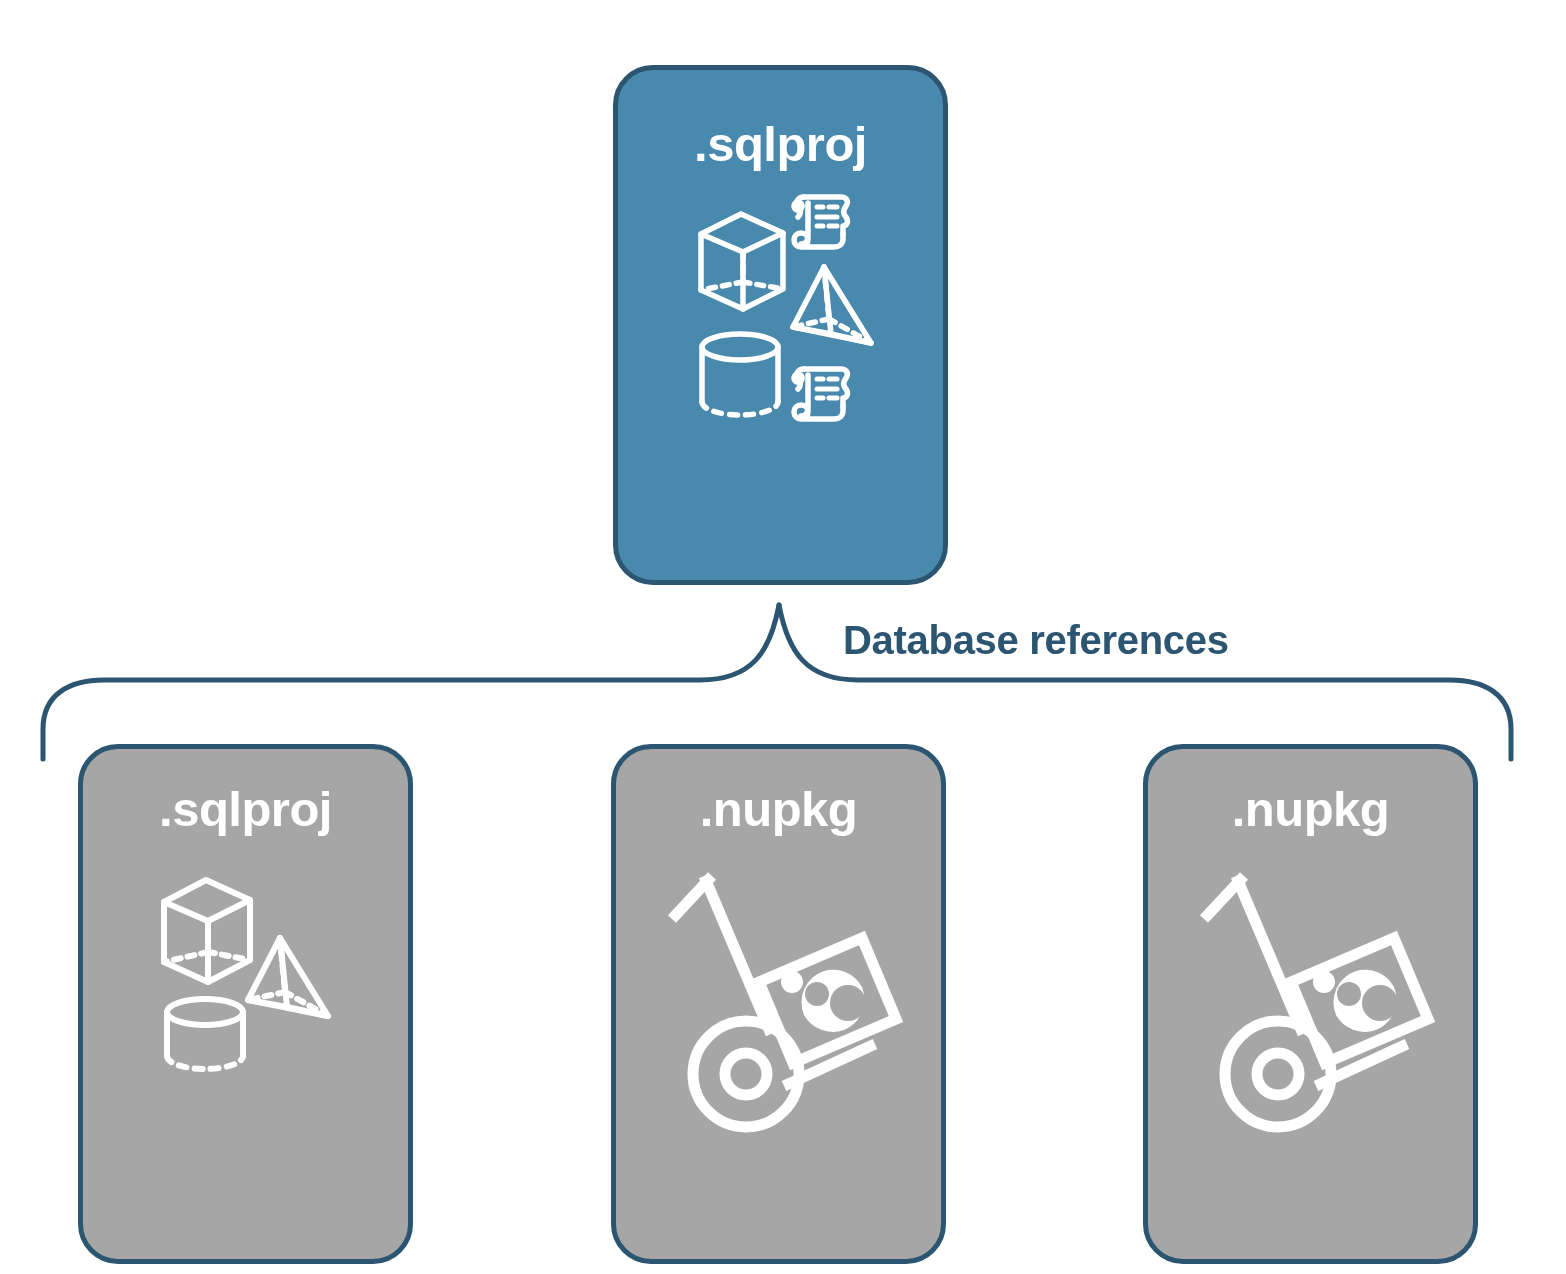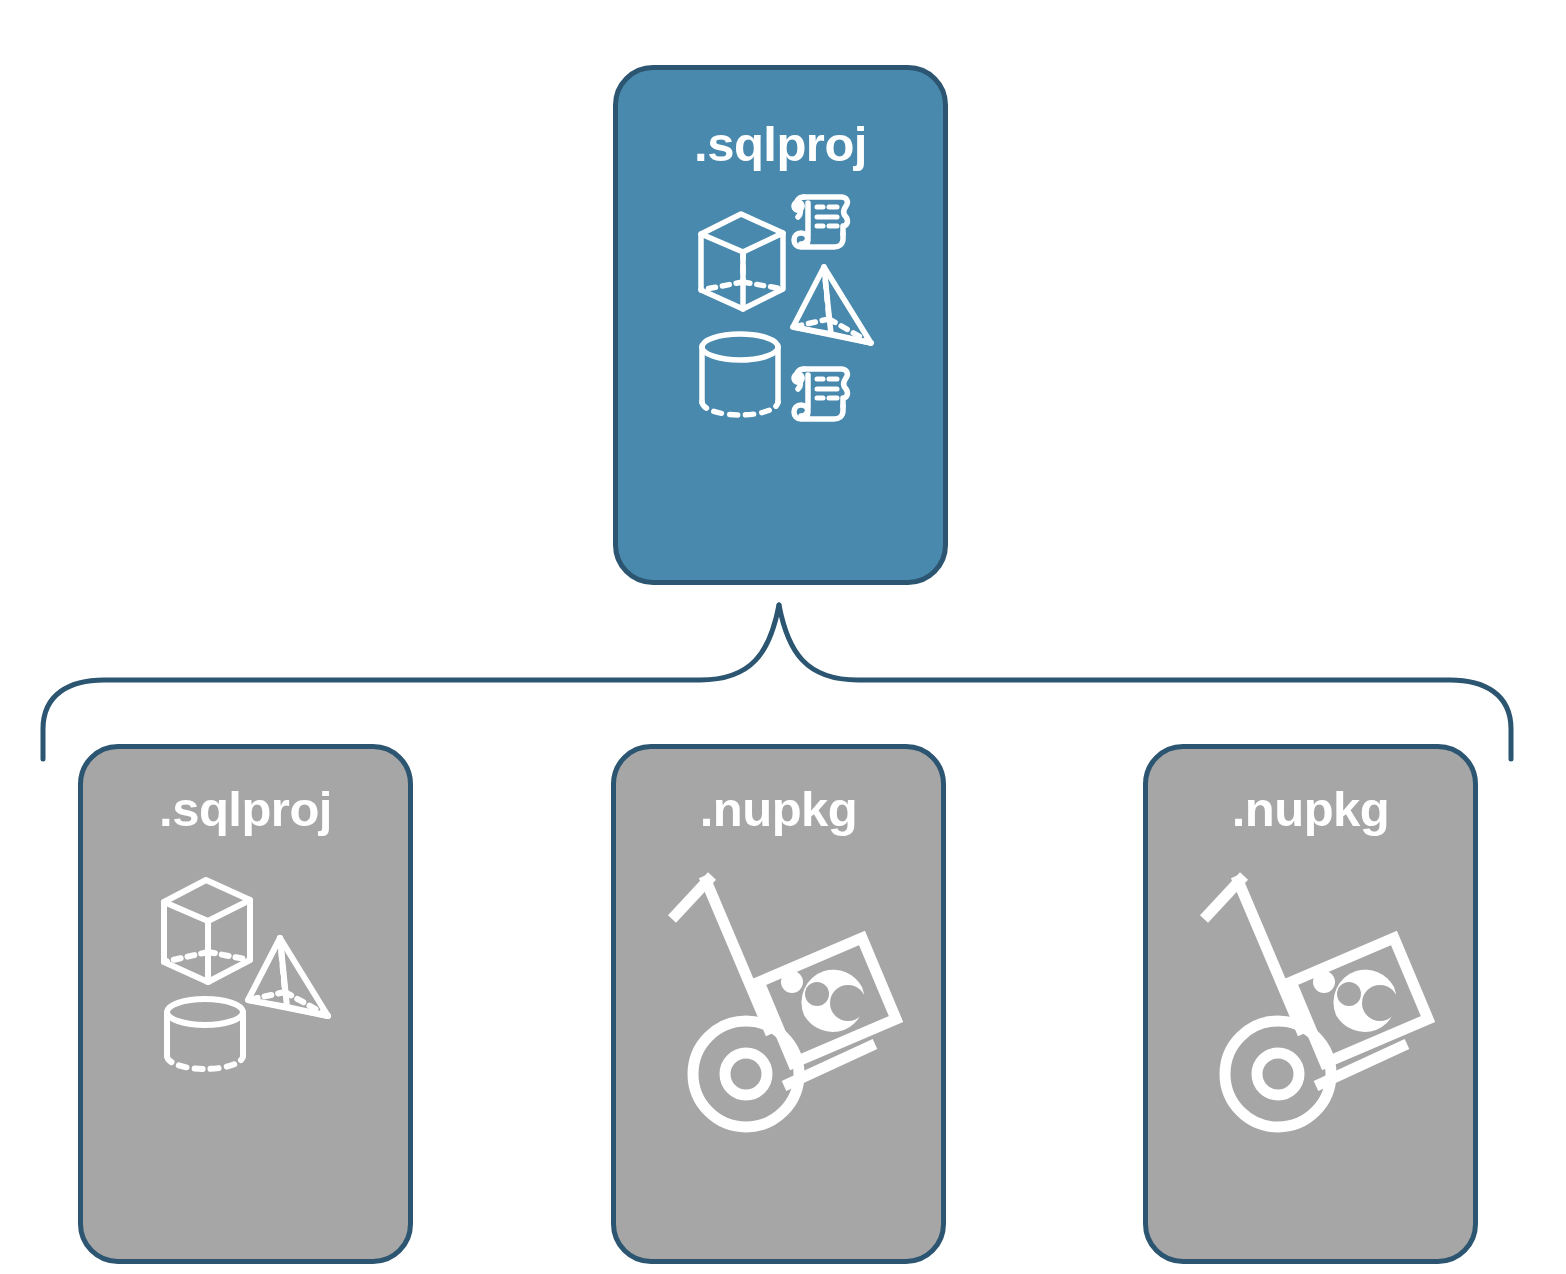--- a/index.html
+++ b/index.html
@@ -195,20 +195,21 @@
           <path d="M 158,200 L 166,200" stroke-width="5"></path>
           <path d="M 146,210 L 166,210" stroke-width="5"></path>
           <path d="M 146,219 L 152,219" stroke-width="5"></path>
           <path d="M 158,219 L 166,219" stroke-width="5"></path>
         </g>
 
       </svg>
     </div>
   </div>
 
+  <div id="bracket-label">Database references</div>
 
   <div class="card ref-card" id="card-ref-1">
     <div class="card-title">.sqlproj</div>
 
     <div class="icon-wrap">
       <svg viewBox="0 0 212 220" fill="none" stroke="#FFFFFF" stroke-width="6" stroke-linecap="round" stroke-linejoin="round">
 
         <g>
           <path d="M 24,42 L 66,20 L 110,40 L 110,100 L 68,122 L 24,102 Z"></path>
           <path d="M 24,42 L 68,61 L 110,40"></path>

